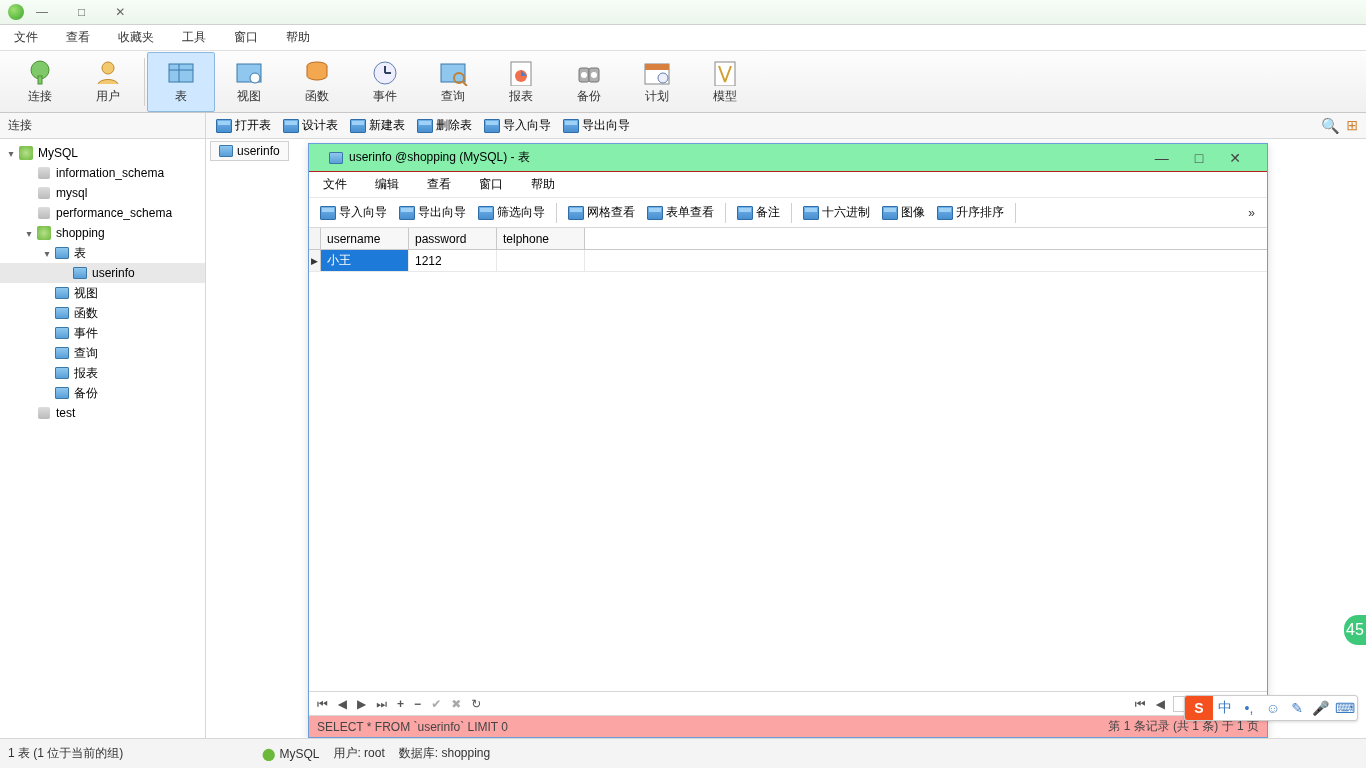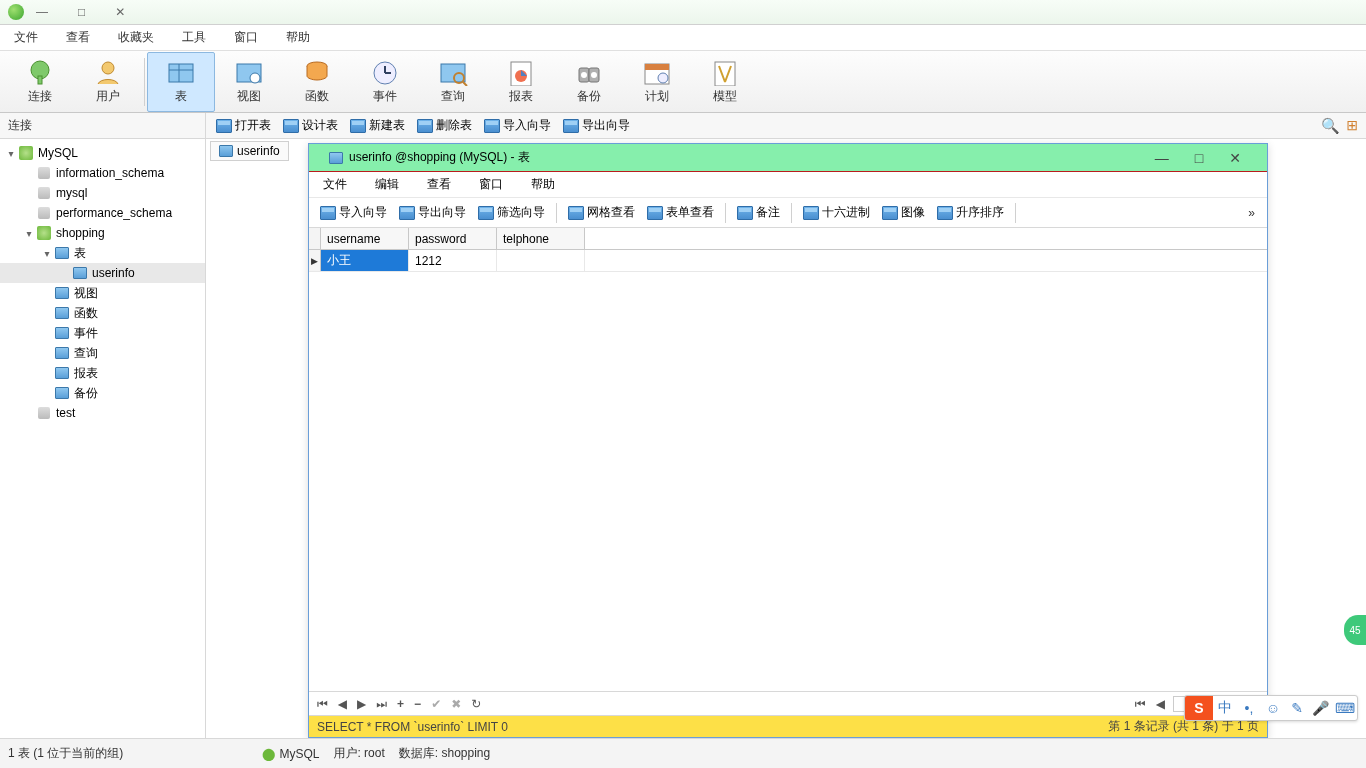--- a/index.html
+++ b/index.html
@@ -50,25 +50,25 @@
 .gh-cell{width:88px;border-right:1px solid #c8c8c8;background:#f7f7f7;display:flex;align-items:center;padding-left:6px}
 .grid-row{height:22px;display:flex;border-bottom:1px solid #e8e8e8}
 .gr-marker{width:12px;border-right:1px solid #c8c8c8;background:#f4f4f4;display:flex;align-items:center;justify-content:center;color:#333;font-size:9px}
 .gr-cell{width:88px;border-right:1px solid #e8e8e8;display:flex;align-items:center;padding-left:6px}
 .gr-cell.sel{background:#1e7ad8;color:#fff}
 .grid-body{flex:1;background:#fff;overflow:auto}
 .sw-nav{height:24px;border-top:1px solid #d8d8d8;display:flex;align-items:center;padding:0 6px;gap:6px;color:#555}
 .sw-nav .nbtn{cursor:pointer;padding:0 2px}
 .sw-nav .spacer{flex:1}
 .sw-nav input{width:28px;height:16px;font-size:11px;text-align:center;border:1px solid #ccc}
-.sw-status{height:22px;border-top:1px solid #d8d8d8;display:flex;align-items:center;padding:0 8px;background:#fde047;color:#444}
+.sw-status{height:22px;border-top:1px solid #d8d8d8;display:flex;align-items:center;padding:0 8px;background:#fca5a5;color:#444}
 .sw-status .s-left{flex:1;white-space:nowrap;overflow:hidden;text-overflow:ellipsis}
 .statusbar{height:30px;background:#f4f4f4;border-top:1px solid #d8d8d8;display:flex;align-items:center;padding:0 8px;color:#333}
 .statusbar .seg{display:flex;align-items:center;gap:4px;margin-right:14px}
-.badge{position:absolute;right:0;top:476px;width:22px;height:30px;background:#3ec97a;border-radius:14px 0 0 14px;color:#fff;font-size:10px;display:flex;align-items:center;justify-content:center}
+.badge{position:absolute;right:0;top:476px;width:22px;height:30px;background:#3ec97a;border-radius:14px 0 0 14px;color:#fff;font-size:16px;display:flex;align-items:center;justify-content:center}
 .ime{position:absolute;right:8px;top:556px;height:26px;background:#fff;border:1px solid #ccc;border-radius:3px;display:flex;align-items:center;box-shadow:0 1px 3px rgba(0,0,0,.15)}
 .ime .slogo{width:28px;height:24px;background:#f4511e;color:#fff;display:flex;align-items:center;justify-content:center;font-weight:bold;font-size:14px;border-radius:2px 0 0 2px}
 .ime .ibtn{width:24px;text-align:center;color:#3a7ac0;font-size:14px;cursor:pointer}
 svg{display:block}
 </style>
 </head>
 <body>
 
 <div class="titlebar">
   <div class="logo"></div>

